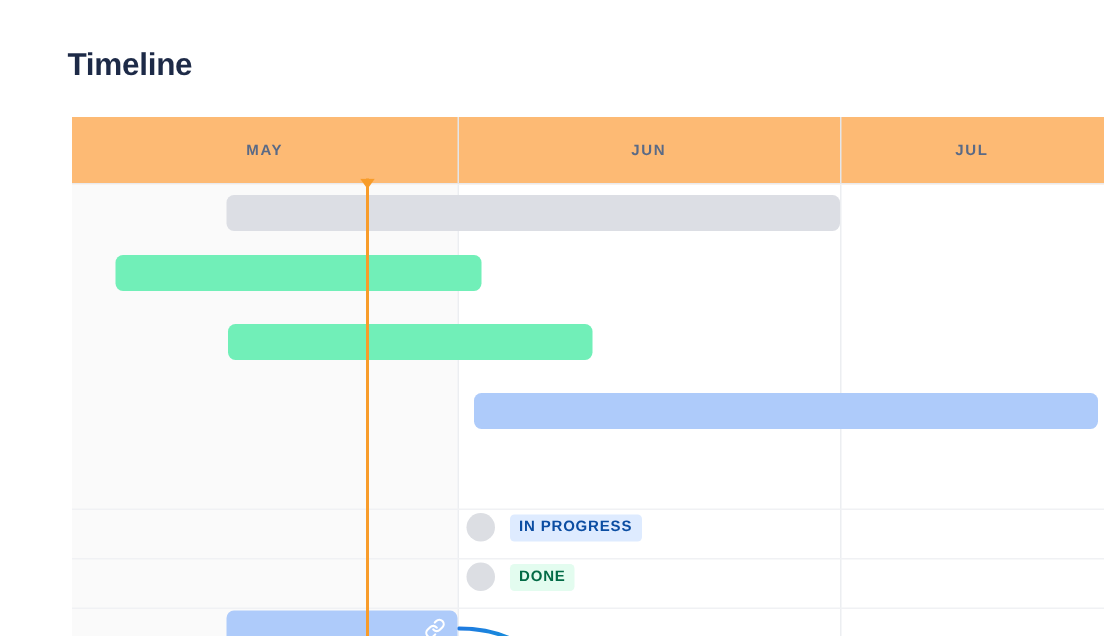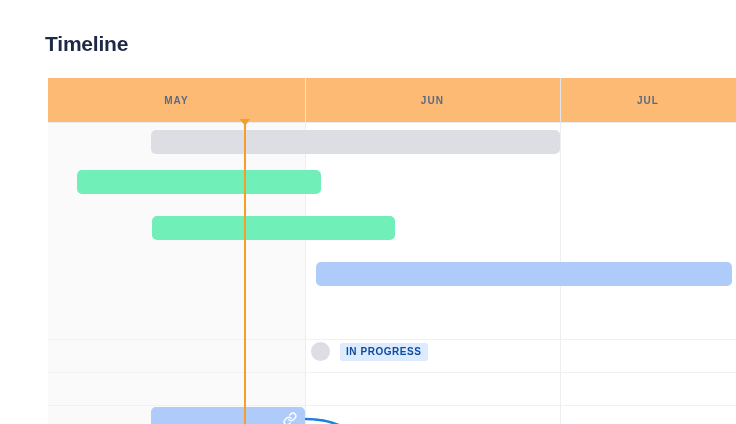--- a/index.html
+++ b/index.html
@@ -237,20 +237,24 @@
         <path d="M10 13a5 5 0 0 0 7.54.54l3-3a5 5 0 0 0-7.07-7.07l-1.72 1.71"></path>
         <path d="M14 11a5 5 0 0 0-7.54-.54l-3 3a5 5 0 0 0 7.07 7.07l1.71-1.71"></path>
       </svg>
     </div>
 
     <div class="status-row" style="left:263px; top:219px;">
       <div class="avatar-dot"></div>
       <span class="badge badge-inprogress">IN PROGRESS</span>
     </div>
 
+    <div class="status-row" style="left:263px; top:252px;">
+      <div class="avatar-dot"></div>
+      <span class="badge badge-done">DONE</span>
+    </div>
 
   </div>
 
   <div class="today-marker" style="left:196px; top:41px;">
     <div class="today-flag"></div>
   </div>
 
 </div>
 
 </body></html>

